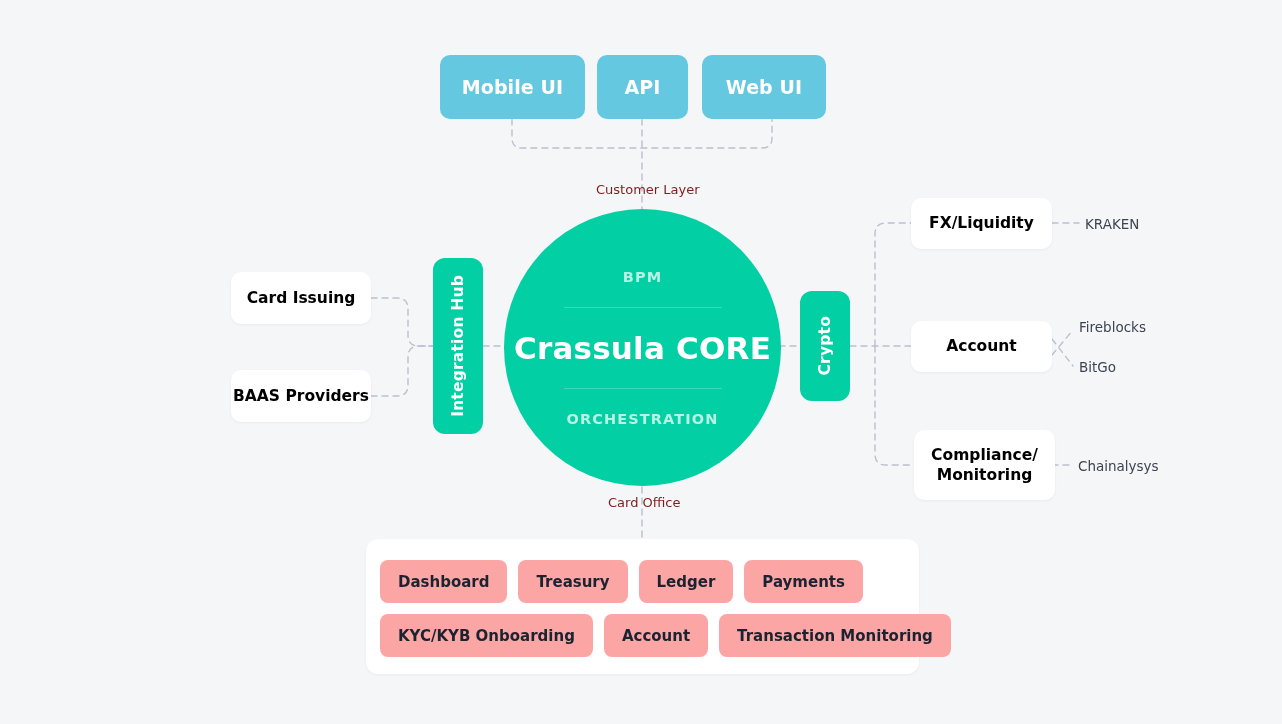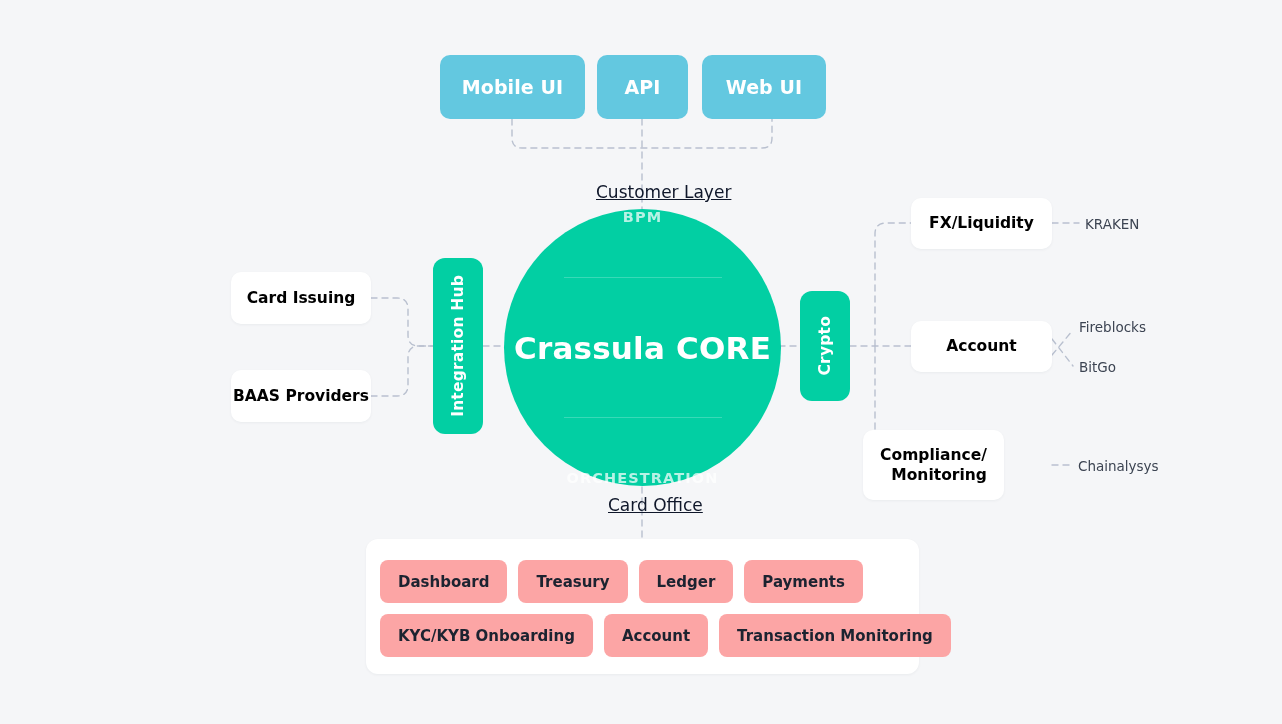--- a/index.html
+++ b/index.html
@@ -76,21 +76,21 @@
     position: absolute;
     left: 504px;
     top: 209px;
     width: 277px;
     height: 277px;
     border-radius: 50%;
     background: #02cfa3;
     display: flex;
     flex-direction: column;
     align-items: center;
-    justify-content: space-between;
+    justify-content: center;
     color: #ffffff;
   }
   #core-circle .ring-label {
     font-size: 14.5px;
     font-weight: 600;
     letter-spacing: 1.1px;
     color: rgba(255,255,255,.72);
   }
   #core-circle .core-title {
     font-size: 31px;
@@ -102,25 +102,24 @@
     width: 158px;
     height: 1px;
     background: rgba(255,255,255,.22);
   }
   #core-circle .sp-a { height: 22px; }
   #core-circle .sp-b { height: 22px; }
 
   
   .caption {
     position: absolute;
-    font-size: 17px;
-    color: #0f172a;
+    font-size: 13px;
+    color: #7f1d1d;
     font-weight: 400;
     white-space: nowrap;
-    text-decoration: underline;
   }
 
   
   .vendor {
     position: absolute;
     font-size: 13.5px;
     color: #3c4452;
     white-space: nowrap;
   }
 
@@ -231,21 +230,21 @@
   </div>
 
   <div class="node card-white" style="left:911px; top:198px; width:141px; height:51px;">
     <span>FX/Liquidity</span>
   </div>
 
   <div class="node card-white" style="left:911px; top:321px; width:141px; height:51px;">
     <span>Account</span>
   </div>
 
-  <div class="node card-white" style="left:863px; top:430px; width:141px; height:70px;text-align:right;">
+  <div class="node card-white" style="left:914px; top:430px; width:141px; height:70px;">
     <span style="white-space:pre-line;">Compliance/
 Monitoring</span>
   </div>
 
   <div class="vendor" style="left:1085px; top:216px;">KRAKEN</div>
 
   <div class="vendor" style="left:1079px; top:319px;">Fireblocks</div>
 
   <div class="vendor" style="left:1079px; top:359px;">BitGo</div>
 

